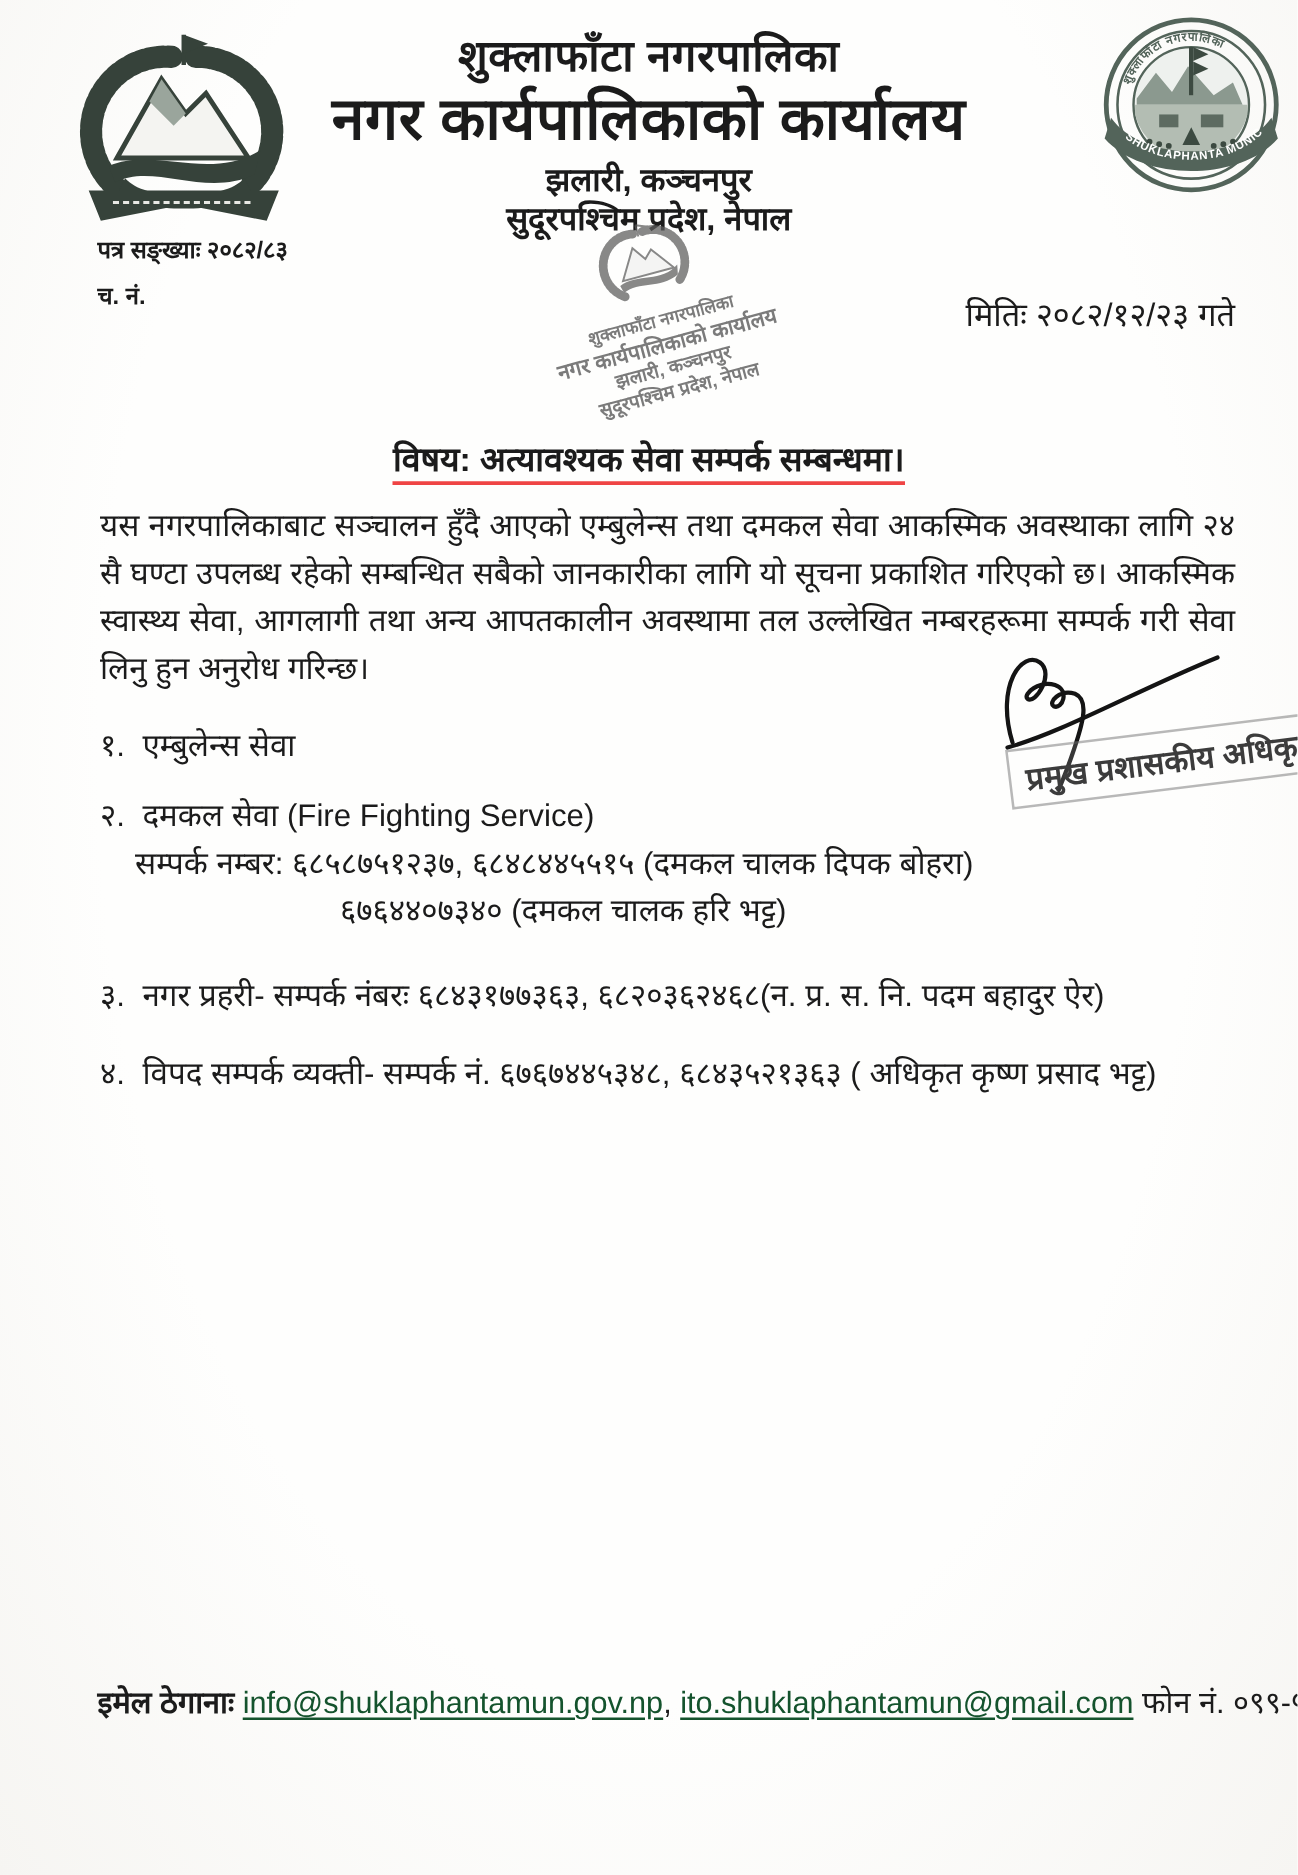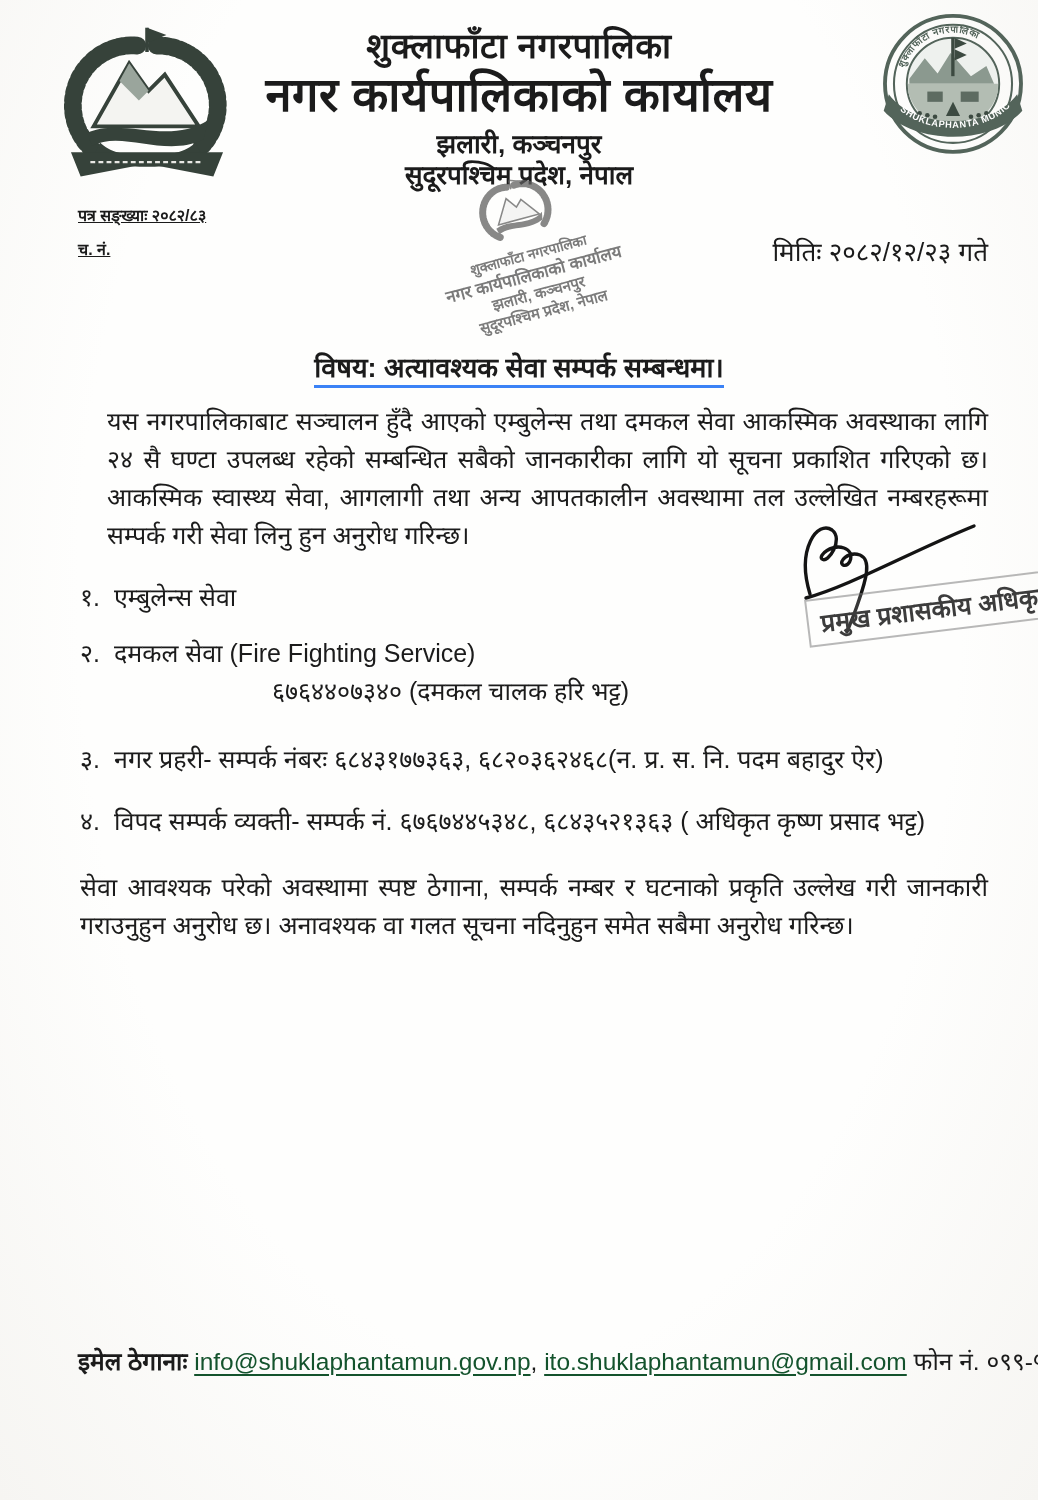--- a/index.html
+++ b/index.html
@@ -12,39 +12,39 @@
   .abs{position:absolute;}
   
   .emblem-left{left:58px;top:26px;width:178px;height:162px;}
   .head-center{left:190px;right:190px;top:26px;text-align:center;line-height:1.12;}
   .head-muni{font-size:35px;font-weight:bold;letter-spacing:.5px;}
   .head-office{font-size:47px;font-weight:bold;margin-top:4px;letter-spacing:.5px;}
   .head-addr{font-size:26px;font-weight:bold;margin-top:8px;}
   .head-prov{font-size:26px;font-weight:bold;margin-top:2px;}
   .seal-right{left:876px;top:12px;width:154px;height:154px;}
   
-  .meta-left{left:78px;top:208px;font-size:16px;font-weight:600;line-height:1.0;text-decoration:underline;}
+  .meta-left{left:78px;top:191px;font-size:19px;font-weight:600;line-height:1.0;}
   .meta-left .chno{margin-top:18px;font-weight:600;}
   .meta-right{right:50px;top:234px;text-align:left;font-size:26px;line-height:1.45;}
   
   .center-stamp{
     left:402px;top:176px;width:250px;text-align:center;color:#5f5f5f;
     transform:rotate(-15deg);opacity:.82;line-height:1.25;
   }
   .center-stamp .s1{font-size:14px;font-weight:bold;}
   .center-stamp .s2{font-size:17px;font-weight:bold;}
   .center-stamp .s3{font-size:15px;font-weight:bold;}
   
   .subject{left:0;right:0;top:348px;text-align:center;}
   .subject span{
-    font-size:27px;font-weight:bold;border-bottom:3px solid #3b82f6;padding-bottom:2px;
+    font-size:27px;font-weight:bold;border-bottom:3px solid #ef4444;padding-bottom:2px;
   }
   
   .main{left:80px;top:402px;width:908px;font-size:25px;line-height:38px;}
-  .para{text-align:justify;margin-left:27px;}
+  .para{text-align:justify;}
   .services{margin-top:24px;}
   .svc{margin-bottom:18px;}
   .svc-title{display:flex;}
   .svc-num{width:34px;flex:none;}
   .svc-line1{padding-left:28px;}
   .svc-line2{padding-left:192px;}
   .svc3{margin-top:30px;}
   .svc4{margin-top:24px;}
   .closing{margin-top:28px;text-align:justify;}
   
@@ -159,40 +159,40 @@
         <span class="svc-num">१.</span>
         <span>एम्बुलेन्स सेवा</span>
       </div>
     </div>
 
     <div class="svc">
       <div class="svc-title">
         <span class="svc-num">२.</span>
         <span>दमकल सेवा (Fire Fighting Service)</span>
       </div>
+      <div class="svc-line1">सम्पर्क नम्बर: ६८५८७५१२३७, ६८४८४४५५१५ (दमकल चालक दिपक बोहरा)</div>
       <div class="svc-line2">६७६४४०७३४० (दमकल चालक हरि भट्ट)</div>
     </div>
 
     <div class="svc svc3">
       <div class="svc-title">
         <span class="svc-num">३.</span>
         <span>नगर प्रहरी- सम्पर्क नंबरः ६८४३१७७३६३, ६८२०३६२४६८(न. प्र. स. नि. पदम बहादुर ऐर)</span>
       </div>
     </div>
 
     <div class="svc svc4">
       <div class="svc-title">
         <span class="svc-num">४.</span>
         <span>विपद सम्पर्क व्यक्ती- सम्पर्क नं. ६७६७४४५३४८, ६८४३५२१३६३ ( अधिकृत कृष्ण प्रसाद भट्ट)</span>
       </div>
     </div>
 
   </div>
 
-  <div class="closing">सेवा आवश्यक परेको अवस्थामा स्पष्ट ठेगाना, सम्पर्क नम्बर र घटनाको प्रकृति उल्लेख गरी जानकारी गराउनुहुन अनुरोध छ। अनावश्यक वा गलत सूचना नदिनुहुन समेत सबैमा अनुरोध गरिन्छ।</div>
 </div>
 
 <div class="abs signature">
   <svg width="230" height="130" viewBox="0 0 230 130" xmlns="http://www.w3.org/2000/svg">
     <g fill="none" stroke="#141414" stroke-width="3.4" stroke-linecap="round">
       <path d="M32 86 C 18 40, 40 12, 54 22 C 66 31, 50 56, 44 51 C 40 47, 54 36, 66 40 C 78 44, 72 60, 65 57 C 60 54, 70 43, 82 47 C 94 52, 88 72, 80 95 C 76 107, 72 116, 69 124"></path>
       <path d="M28 90 C 72 78, 132 44, 196 18"></path>
     </g>
   </svg>
 </div>

